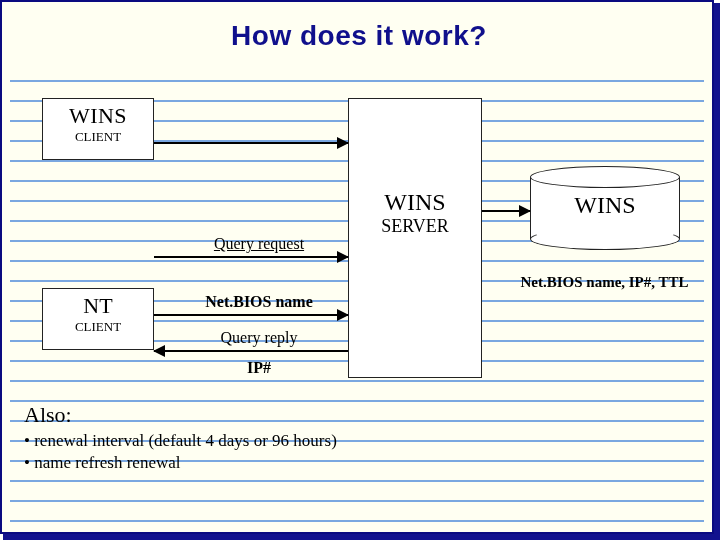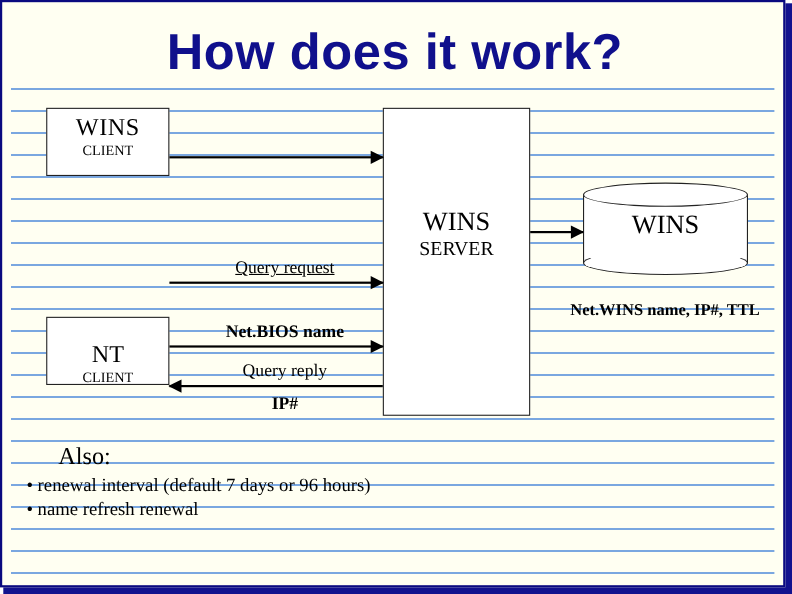--- a/index.html
+++ b/index.html
@@ -18,31 +18,31 @@
     background: repeating-linear-gradient(
       to bottom,
       transparent 0, transparent 18px,
       #7aa7e0 18px, #7aa7e0 20px
     );
     pointer-events: none;
   }
   .title {
     position: absolute; left: 0; width: 714px; top: 18px; text-align: center;
     font-family: Impact, "Arial Black", sans-serif;
-    font-weight: 700; font-size: 46px; color: #10108c;
+    font-weight: 700; font-size: 28px; color: #10108c;
     letter-spacing: 0.5px;
   }
   .box {
     position: absolute; background: #fff; border: 1.5px solid #222;
     text-align: center;
   }
   .wins-client { left: 40px; top: 96px; width: 112px; height: 62px; padding-top:4px; }
   .wins-client .big { font-size: 22px; font-weight: 400; letter-spacing: 0.5px; }
   .wins-client .small { font-size: 13px; }
-  .nt-client { left: 40px; top: 286px; width: 112px; height: 62px; padding-top:20px; }
+  .nt-client { left: 40px; top: 286px; width: 112px; height: 62px; padding-top:4px; }
   .nt-client .big { font-size: 22px; font-weight: 400; }
   .nt-client .small { font-size: 13px; }
   .server-box { left: 346px; top: 96px; width: 134px; height: 280px; padding-top:90px; }
   .server-box .big { font-size: 24px; }
   .server-box .small { font-size: 18px; }
   .db-cyl {
     position: absolute; left: 528px; top: 164px; width: 150px; height: 84px;
   }
   .db-cyl .barrel {
     position: absolute; left: 0; top: 11px; width: 150px; height: 62px;
@@ -80,21 +80,21 @@
   
   .arr1 { left:152px; top:140px; width:194px; } 
   .arr2 { left:152px; top:254px; width:194px; } 
   .arr3 { left:152px; top:312px; width:194px; } 
   .arr4 { left:152px; top:348px; width:194px; } 
   .arr5 { left:480px; top:208px; width:48px; }  
   .also-block {
     position:absolute; left:22px; top:400px; right:40px;
     font-size:19px; line-height:26px;
   }
-  .also-head { font-size:22px; margin-bottom:2px;margin-left:29px; }
+  .also-head { font-size:22px; margin-bottom:2px; }
   .bullets { font-size:17px; line-height:22px; }
 </style>
 </head>
 <body>
 
 <div class="shadow-frame"></div>
 <div class="slide">
   <div class="rules"></div>
 
   <div class="title">How does it work?</div>
@@ -125,22 +125,22 @@
   <div class="arrow-text query-rep">Query reply</div>
   <div class="arrow-text nbname">Net.BIOS name</div>
   <div class="arrow-text ip-hash">IP#</div>
 
   <div class="arrow-line arrow-r arr1"></div>
   <div class="arrow-line arrow-r arr2"></div>
   <div class="arrow-line arrow-r arr3"></div>
   <div class="arrow-line arrow-l arr4"></div>
   <div class="arrow-line arrow-r arr5"></div>
 
-  <div class="db-caption">Net.WINS name, IP#, TTL</div>
+  <div class="db-caption">Net.BIOS name, IP#, TTL</div>
 
   <div class="also-block">
     <div class="also-head">Also:</div>
     <div class="bullets">
-      <div>• <span>renewal interval (default 7 days or 96 hours)</span></div>
+      <div>• <span>renewal interval (default 4 days or 96 hours)</span></div>
       <div>• <span>name refresh renewal</span></div>
     </div>
   </div>
 </div>
 
 </body></html>

